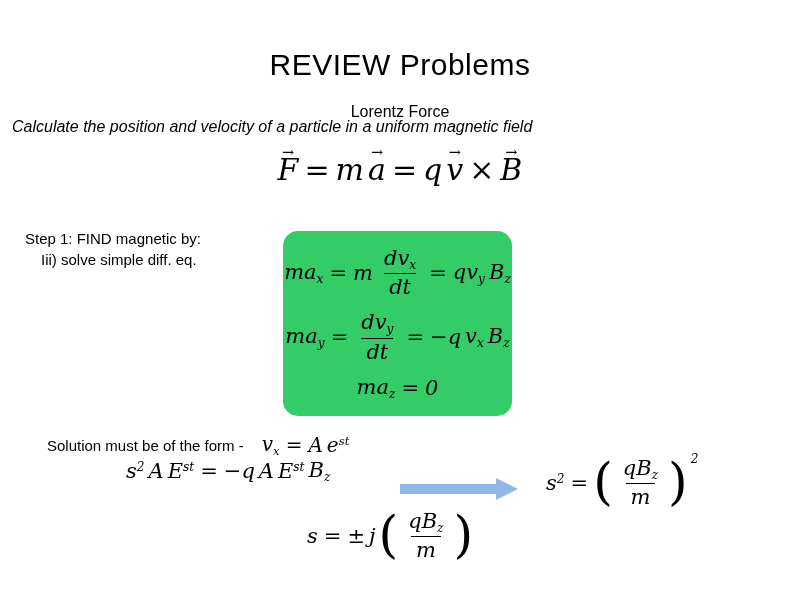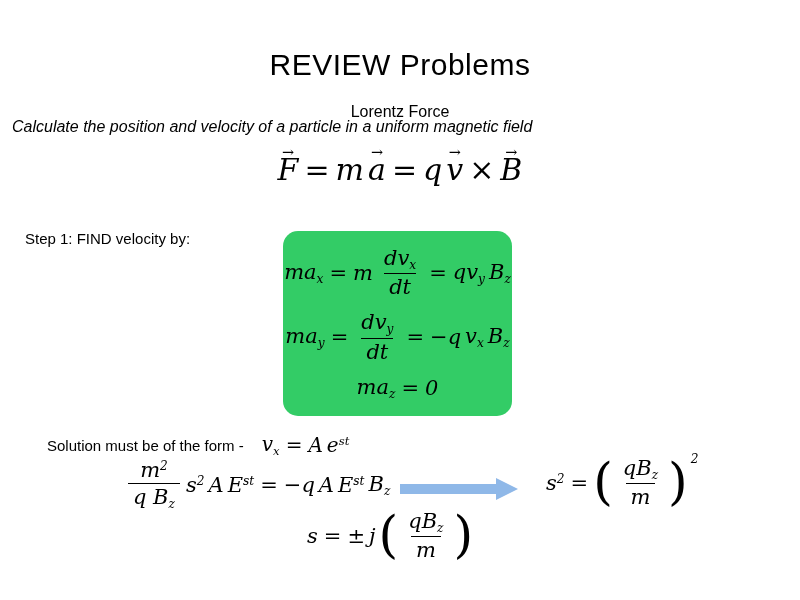--- a/index.html
+++ b/index.html
@@ -70,21 +70,22 @@
   <span>m</span>
   <span class="vec"><span>a</span><span class="vec-arrow">→</span></span>
   <span class="op">=</span>
   <span>q</span>
   <span class="vec"><span>v</span><span class="vec-arrow">→</span></span>
   <span class="op">×</span>
   <span class="vec"><span>B</span><span class="vec-arrow">→</span></span>
 </div>
 
 <div class="steps">
-  <div>Step 1: FIND velocity by:</div>
+  <div>Step 1: FIND magnetic by:</div>
+  <div class="indent">Iii) solve simple diff. eq.</div>
 </div>
 
 <div class="green-box" style="background-color: rgb(51, 204, 102); border-radius: 15px;">
   <div class="eq">
     <span class="t"><span>ma</span><sub>x</sub></span>
     <span class="op">=</span>
     <span class="t">m</span>
     <span class="frac">
       <span class="num"><span>dv</span><sub>x</sub></span>
       <span class="den">dt</span>
@@ -118,24 +119,20 @@
   <span class="sol-label">Solution must be of the form -</span>
   <span class="eq sol-eq">
     <span class="t"><span>v</span><sub>x</sub></span>
     <span class="op">=</span>
     <span class="t">A</span>
     <span class="t"><span>e</span><sup>st</sup></span>
   </span>
 </div>
 
 <div class="eq big-eq">
-  <span class="frac">
-    <span class="num"><span>m</span><sup>2</sup></span>
-    <span class="den"><span>q B</span><sub>z</sub></span>
-  </span>
   <span class="t"><span>s</span><sup>2</sup></span>
   <span class="t">A</span>
   <span class="t"><span>E</span><sup>st</sup></span>
   <span class="op">=</span>
   <span class="t">−q</span>
   <span class="t">A</span>
   <span class="t"><span>E</span><sup>st</sup></span>
   <span class="t"><span>B</span><sub>z</sub></span>
 </div>
 

